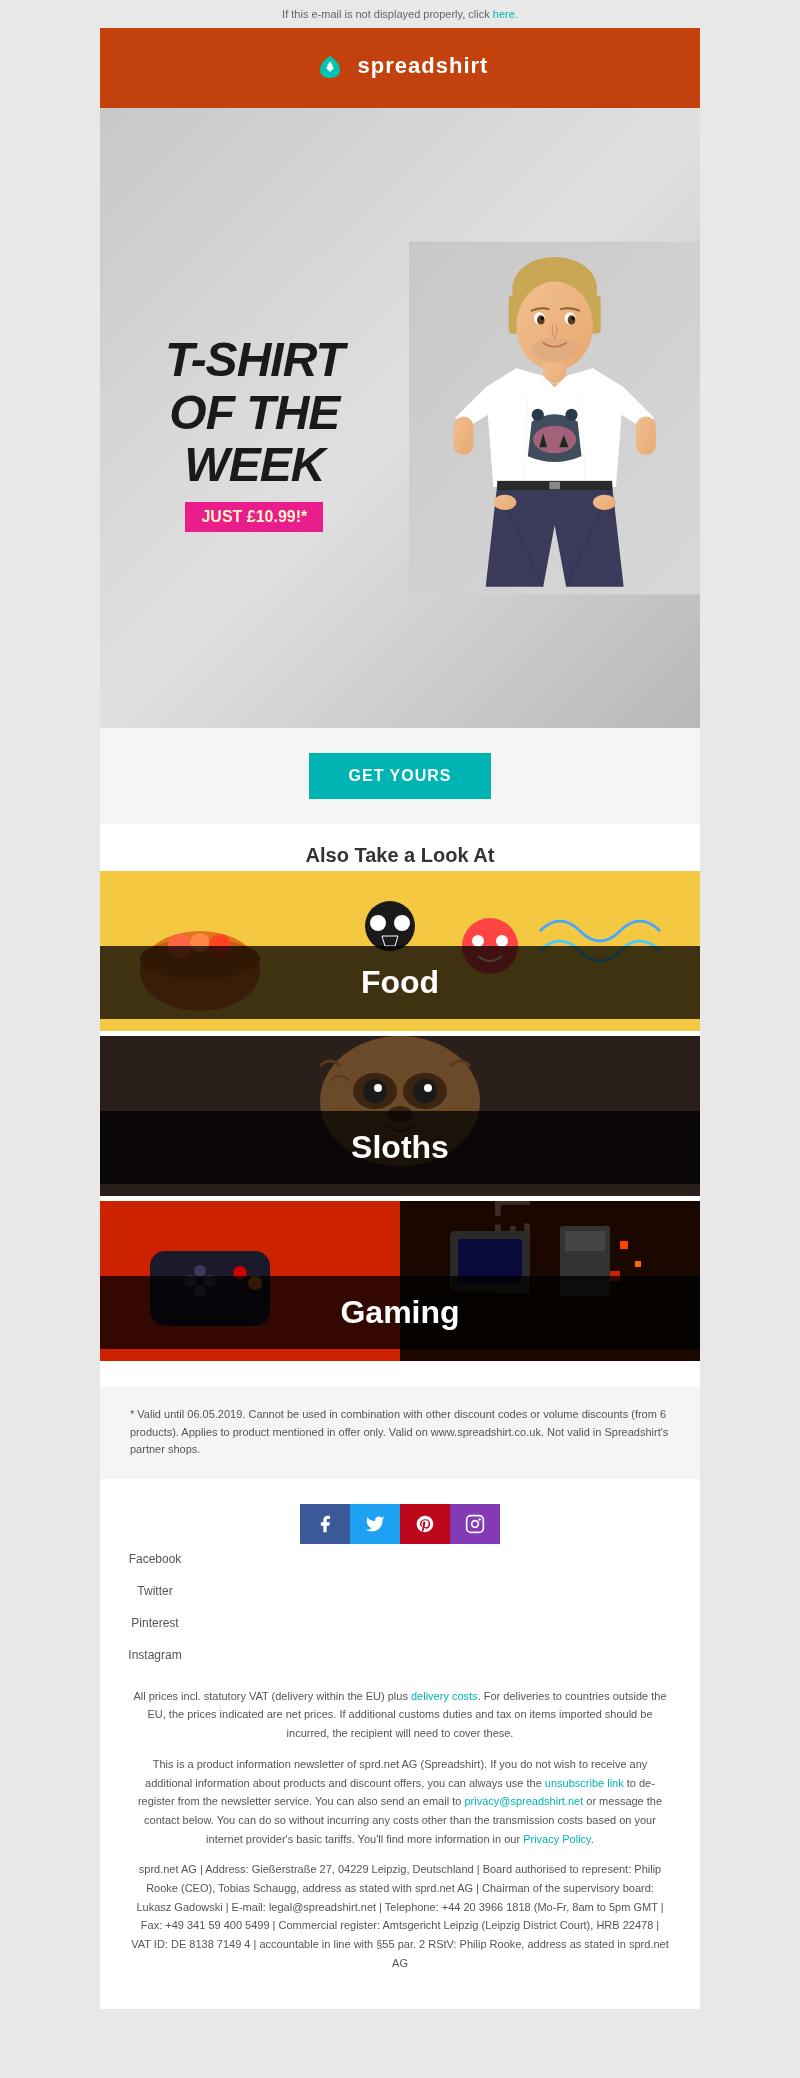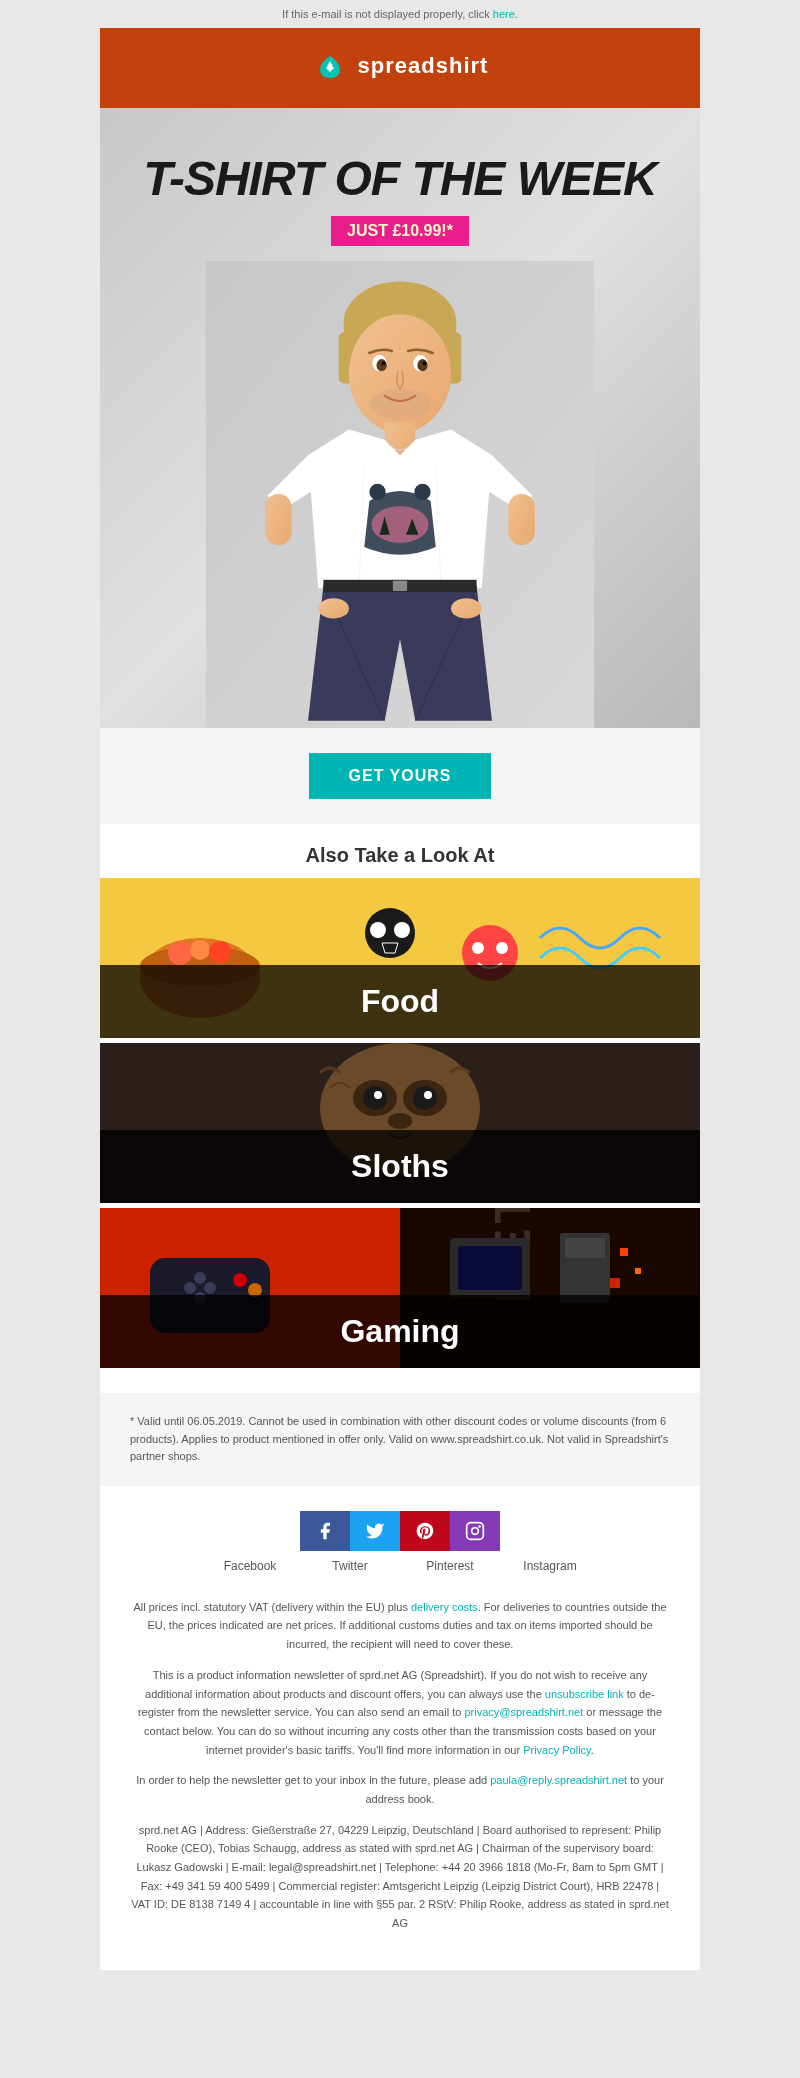--- a/index.html
+++ b/index.html
@@ -62,21 +62,20 @@
       position: relative;
       background: #d0d0d0;
       overflow: hidden;
       height: 620px;
     }
     .hero-bg {
       width: 100%;
       height: 100%;
       background: linear-gradient(135deg, #c8c8c8 0%, #e0e0e0 50%, #b8b8b8 100%);
       display: flex;
-      flex-direction: column;
       align-items: center;
       position: relative;
     }
     .hero-title {
       font-size: 48px;
       font-weight: 900;
       color: #1a1a1a;
       text-align: center;
       padding: 25px 20px 10px;
       font-style: italic;
@@ -125,21 +124,21 @@
     
     .also-section {
       background: #ffffff;
       text-align: center;
       padding: 20px 0 10px;
     }
     .also-title {
       font-size: 20px;
       font-weight: bold;
       color: #333;
-      margin-bottom: 11px;
+      margin-bottom: 4px;
     }
 
     
     .category-banner {
       width: 100%;
       height: 160px;
       position: relative;
       overflow: hidden;
       display: flex;
       align-items: flex-end;
@@ -159,21 +158,21 @@
 
     .category-label {
       background: rgba(0,0,0,0.75);
       color: white;
       font-size: 32px;
       font-weight: bold;
       width: 100%;
       text-align: center;
       padding: 18px 0;
       position: absolute;
-      bottom: 0;
+      bottom: 12px;
     }
 
     
     .disclaimer-section {
       background: #f5f5f5;
       padding: 20px 30px;
       margin-top: 10px;
     }
     .disclaimer-text {
       font-size: 11px;
@@ -209,24 +208,25 @@
 
     .social-icon-btn svg {
       fill: white;
       width: 20px;
       height: 20px;
     }
 
     .social-labels {
       display: flex;
       justify-content: center;
-      gap: 30px;
+      gap: 18px;
       font-size: 12px;
       color: #555;
       margin-top: 5px;
+      flex-direction: column;
     }
     .social-label {
       width: 70px;
       text-align: center;
     }
 
     
     .footer-section {
       background: #ffffff;
       padding: 15px 30px 25px;
@@ -496,20 +496,17 @@
       </div>
     </div>
 
     <div class="footer-section">
       <p class="footer-text">
         All prices incl. statutory VAT (delivery within the EU) plus <a href="#">delivery costs</a>. For deliveries to countries outside the EU, the prices indicated are net prices. If additional customs duties and tax on items imported should be incurred, the recipient will need to cover these.
       </p>
       <p class="footer-text">
         This is a product information newsletter of sprd.net AG (Spreadshirt). If you do not wish to receive any additional information about products and discount offers, you can always use the <a href="#">unsubscribe link</a> to de-register from the newsletter service. You can also send an email to <a href="mailto:privacy@spreadshirt.net">privacy@spreadshirt.net</a> or message the contact below. You can do so without incurring any costs other than the transmission costs based on your internet provider's basic tariffs. You'll find more information in our <a href="#">Privacy Policy</a>.
       </p>
-      <p class="footer-text">
-        In order to help the newsletter get to your inbox in the future, please add <a href="mailto:paula@reply.spreadshirt.net">paula@reply.spreadshirt.net</a> to your address book.
-      </p>
       <p class="footer-text">sprd.net AG | Address: Gießerstraße 27, 04229 Leipzig, Deutschland | Board authorised to represent: Philip Rooke (CEO), Tobias Schaugg, address as stated with sprd.net AG | Chairman of the supervisory board: Lukasz Gadowski | E-mail: legal@spreadshirt.net | Telephone: +44 20 3966 1818 (Mo-Fr, 8am to 5pm GMT | Fax: +49 341 59 400 5499 | Commercial register: Amtsgericht Leipzig (Leipzig District Court), HRB 22478 | VAT ID: DE 8138 7149 4 | accountable in line with §55 par. 2 RStV: Philip Rooke, address as stated in sprd.net AG</p>
     </div>
 
   </div>
 </div>
 
 </body></html>

